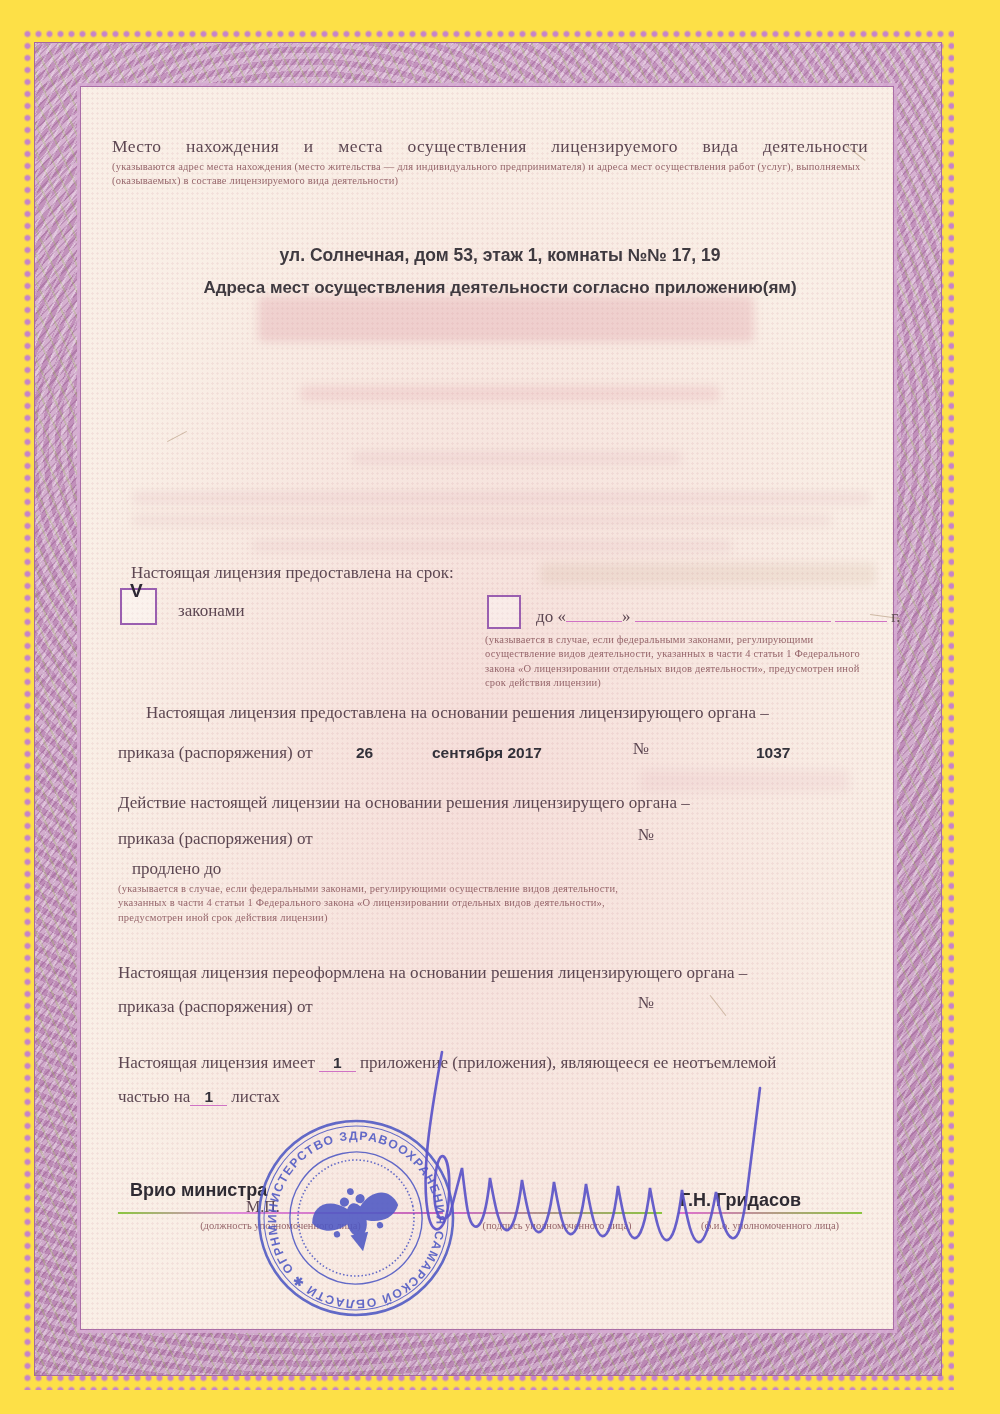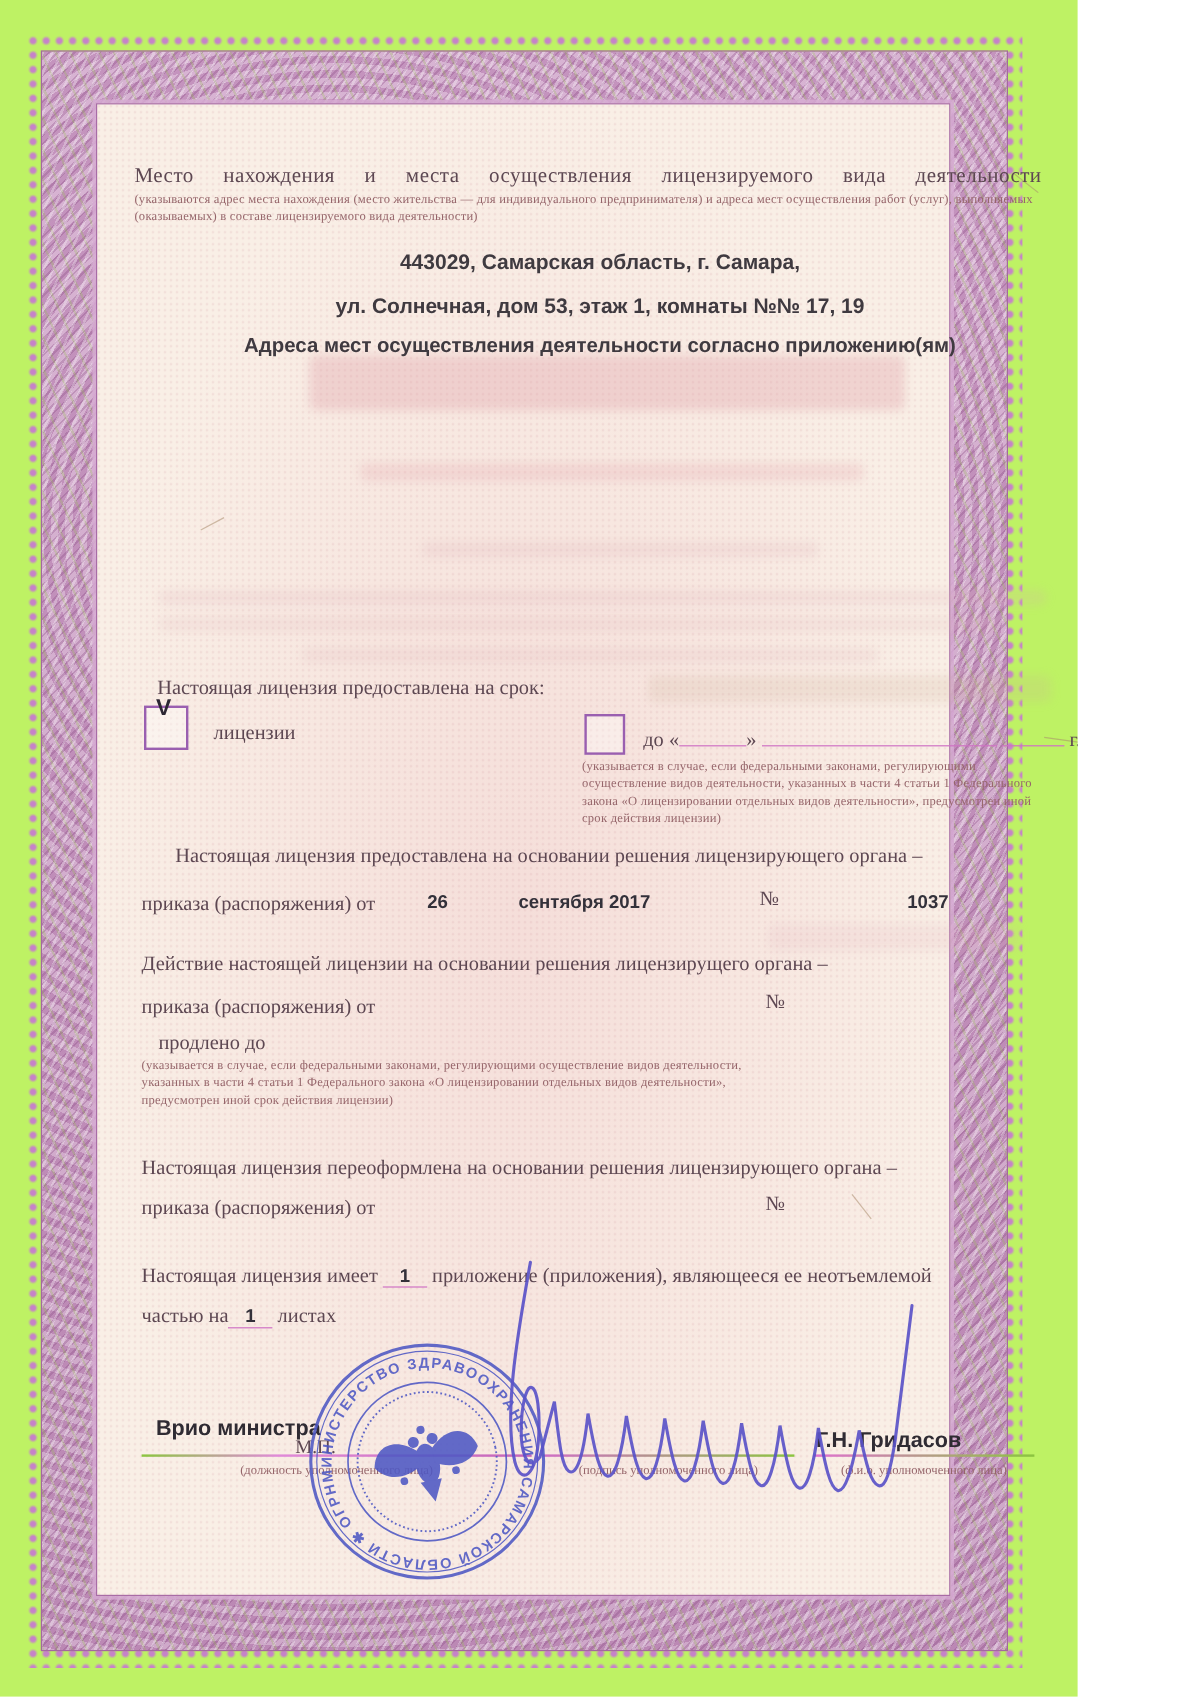--- a/index.html
+++ b/index.html
@@ -1,16 +1,16 @@
 <!DOCTYPE html>
 <html><head>
 <meta charset="utf-8">
 <style>
   html,body{margin:0;padding:0;background:#ffffff;}
-  .page{position:relative;width:898px;height:1414px;background:#bef264;overflow:hidden;
+  .page{position:relative;width:1000px;height:1414px;background:#fde047;overflow:hidden;
         font-family:"Liberation Serif",serif;}
   
   .lace{position:absolute;left:22px;top:28px;right:46px;bottom:24px;
         background-image:radial-gradient(circle,#c683c8 2px,rgba(198,131,200,.45) 3px,transparent 4.2px);
         background-size:11px 12px;}
   .band{position:absolute;left:34px;top:42px;right:58px;bottom:38px;
         border:1px solid #a468a0;
         background:
           repeating-linear-gradient(115deg,rgba(255,255,255,.28) 0 2px,transparent 2px 7px),
           repeating-linear-gradient(65deg,rgba(142,198,64,.22) 0 2px,transparent 2px 11px),
@@ -66,28 +66,27 @@
   <div class="ghost" style="left:640px;top:770px;width:210px;height:22px;background:rgba(220,170,180,.15);"></div>
 
   <div class="fiber" style="left:842px;top:152px;width:26px;transform:rotate(38deg);"></div>
   <div class="fiber" style="left:166px;top:436px;width:22px;transform:rotate(-28deg);"></div>
   <div class="fiber" style="left:870px;top:616px;width:30px;transform:rotate(8deg);"></div>
   <div class="fiber" style="left:705px;top:1005px;width:26px;transform:rotate(52deg);"></div>
 
   <div class="t justify" style="left:112px;top:136px;width:756px;font-size:17.5px;">Место нахождения и места осуществления лицензируемого вида деятельности</div>
   <div class="fine" style="left:112px;top:160px;width:762px;">(указываются адрес места нахождения (место жительства — для индивидуального предпринимателя) и адреса мест осуществления работ (услуг), выполняемых (оказываемых)  в составе лицензируемого вида деятельности)</div>
 
-  <div class="addr" style="top:208px;">443029, Самарская область, г. Самара,</div>
   <div class="addr" style="top:245px;">ул. Солнечная, дом 53, этаж 1, комнаты №№ 17, 19</div>
   <div class="addr" style="top:278px;font-size:17px;">Адреса мест осуществления деятельности согласно приложению(ям)</div>
 
   <div class="t" style="left:118px;top:562px;margin-left:13px;">Настоящая лицензия предоставлена на срок:</div>
   <div class="box" style="left:120px;top:588px;width:33px;height:33px;"></div>
   <div class="vmark" style="left:130px;top:580px;">V</div>
-  <div class="t" style="left:178px;top:600px;">лицензии</div>
+  <div class="t" style="left:178px;top:600px;">законами</div>
 
   <div class="box" style="left:487px;top:595px;width:30px;height:30px;"></div>
   <div class="t" style="left:536px;top:606px;white-space:nowrap;">
     <span>до «</span><span class="blank" style="width:56px;"></span><span>»</span>
     <span class="blank" style="width:196px;"></span>
     <span class="blank" style="width:52px;"></span>
     <span>г.</span>
   </div>
   <div class="fine" style="left:485px;top:633px;width:392px;">(указывается в случае, если федеральными законами, регулирующими осуществление видов деятельности, указанных в части 4 статьи 1 Федерального закона «О лицензировании отдельных видов деятельности», предусмотрен иной срок действия лицензии)</div>
 

